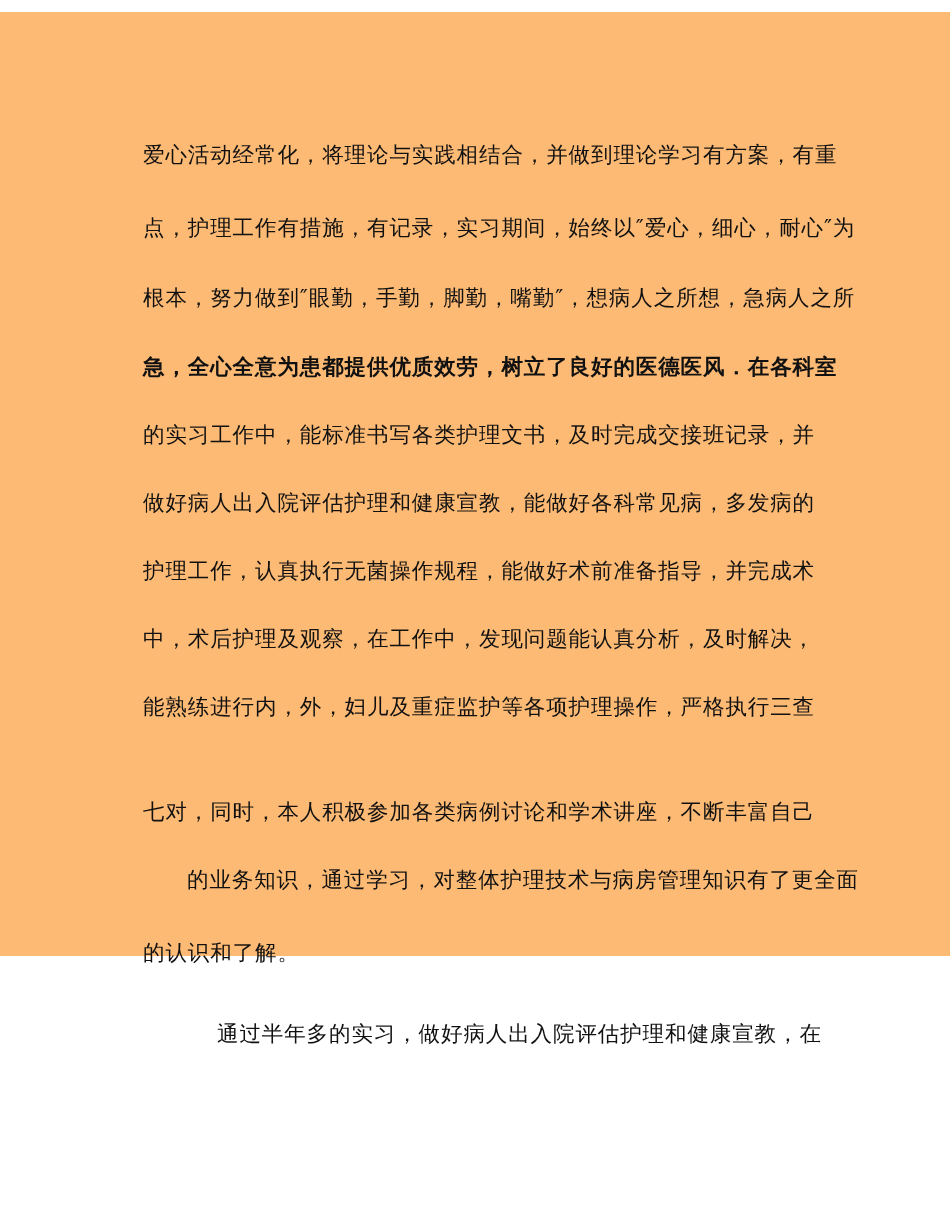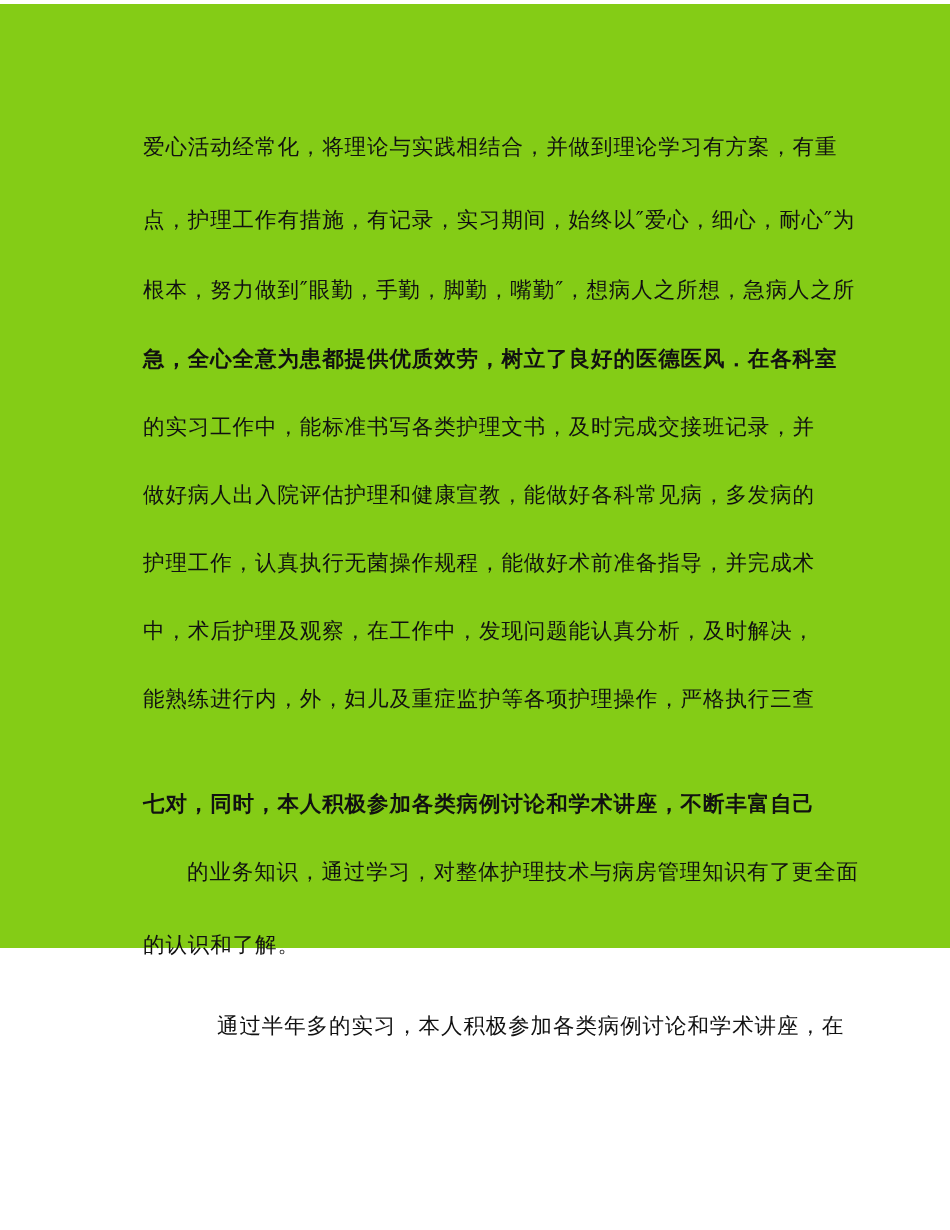--- a/index.html
+++ b/index.html
@@ -11,24 +11,24 @@
     width: 950px;
     height: 1230px;
     position: relative;
     overflow: hidden;
     font-family: "DejaVu Serif", "Liberation Serif", serif;
     color: #111111;
   }
   .page {
     position: absolute;
     left: 0;
-    top: 4px;
+    top: 12px;
     width: 950px;
     height: 944px;
-    background: #84cc16;
+    background: #fdba74;
   }
   .line {
     position: absolute;
     left: 143px;
     width: 660px;
     font-size: 21.5px;
     line-height: 30px;
     height: 30px;
     white-space: nowrap;
     letter-spacing: 0.9px;
@@ -45,20 +45,20 @@
   <div class="paragraph">
     <div class="line" style="top:128px;">爱心活动经常化，将理论与实践相结合，并做到理论学习有方案，有重</div>
     <div class="line" style="top:201px;">点，护理工作有措施，有记录，实习期间，始终以″爱心，细心，耐心″为</div>
     <div class="line" style="top:271px;">根本，努力做到″眼勤，手勤，脚勤，嘴勤″，想病人之所想，急病人之所</div>
     <div class="line" style="top:340px;font-weight:bold;">急，全心全意为患都提供优质效劳，树立了良好的医德医风．在各科室</div>
     <div class="line" style="top:408px;">的实习工作中，能标准书写各类护理文书，及时完成交接班记录，并</div>
     <div class="line" style="top:476px;">做好病人出入院评估护理和健康宣教，能做好各科常见病，多发病的</div>
     <div class="line" style="top:544px;">护理工作，认真执行无菌操作规程，能做好术前准备指导，并完成术</div>
     <div class="line" style="top:612px;">中，术后护理及观察，在工作中，发现问题能认真分析，及时解决，</div>
     <div class="line" style="top:680px;">能熟练进行内，外，妇儿及重症监护等各项护理操作，严格执行三查</div>
-    <div class="line" style="top:785px;font-weight:bold;">七对，同时，本人积极参加各类病例讨论和学术讲座，不断丰富自己</div>
+    <div class="line" style="top:785px;">七对，同时，本人积极参加各类病例讨论和学术讲座，不断丰富自己</div>
     <div class="line" style="top:853px;margin-left:44px;">的业务知识，通过学习，对整体护理技术与病房管理知识有了更全面</div>
     <div class="line" style="top:926px;">的认识和了解。</div>
   </div>
   <div class="paragraph">
-    <div class="line indent" style="top:1007px;">通过半年多的实习，本人积极参加各类病例讨论和学术讲座，在</div>
+    <div class="line indent" style="top:1007px;">通过半年多的实习，做好病人出入院评估护理和健康宣教，在</div>
   </div>
 </div>
 
 </body></html>

